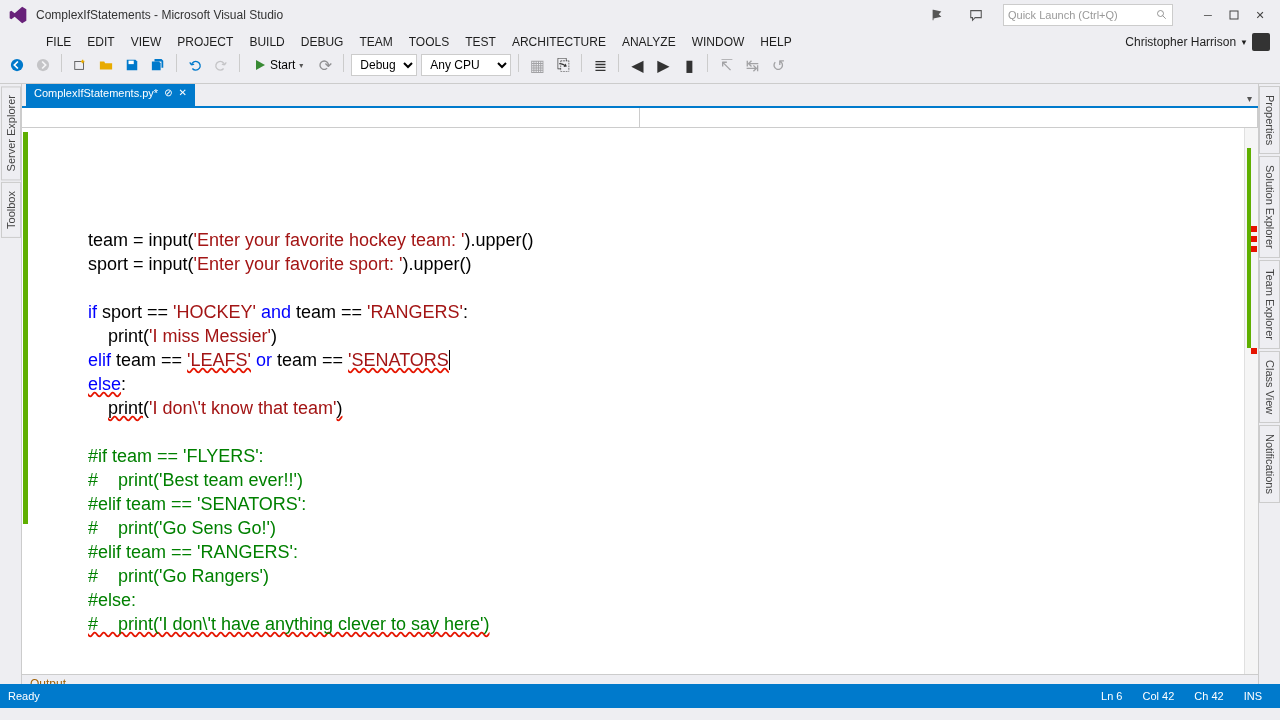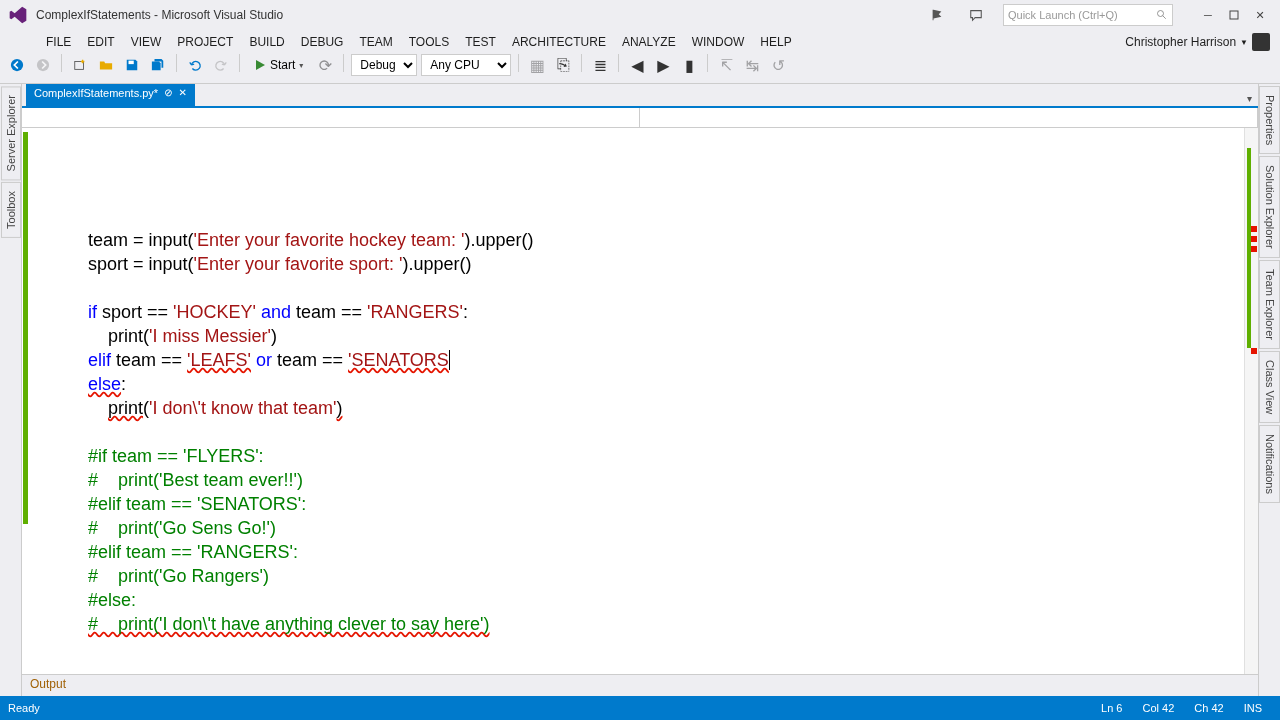--- a/index.html
+++ b/index.html
@@ -57,21 +57,21 @@
 .scroll-indicator .mark { position: absolute; right: 1px; width: 6px; height: 6px; }
 .scroll-indicator .err { background: #e51400; }
 .scroll-indicator .warn { background: #5faf00; width:4px; height:200px; left:2px; }
 
 .zoom-bar { height: 20px; border-top: 1px solid #ccc; display: flex; align-items: center; padding: 0 4px; font-size: 11px; background:#eeeef2; }
 .zoom-bar select { font-size: 11px; height: 18px; border: 1px solid #ccc; }
 
 .output-panel { height: 22px; border-top: 1px solid #ccc; background: #eeeef2; font-size: 12px; padding: 2px 8px; color: #a16207; }
 
 
-.statusbar { position: absolute; bottom: 0; left: 0; right: 0; height: 22px; background: #007acc; color: #fff; font-size: 11px; display: flex; align-items: center; padding: 12px 8px; }
+.statusbar { position: absolute; bottom: 12px; left: 0; right: 0; height: 22px; background: #007acc; color: #fff; font-size: 11px; display: flex; align-items: center; padding: 12px 8px; }
 .statusbar .left { flex: 1; }
 .statusbar .cell { padding: 0 10px; }
 
 svg { display: block; }
 </style>
 </head>
 <body>
 
 <div class="titlebar">
   <svg class="logo" viewBox="0 0 24 24">

